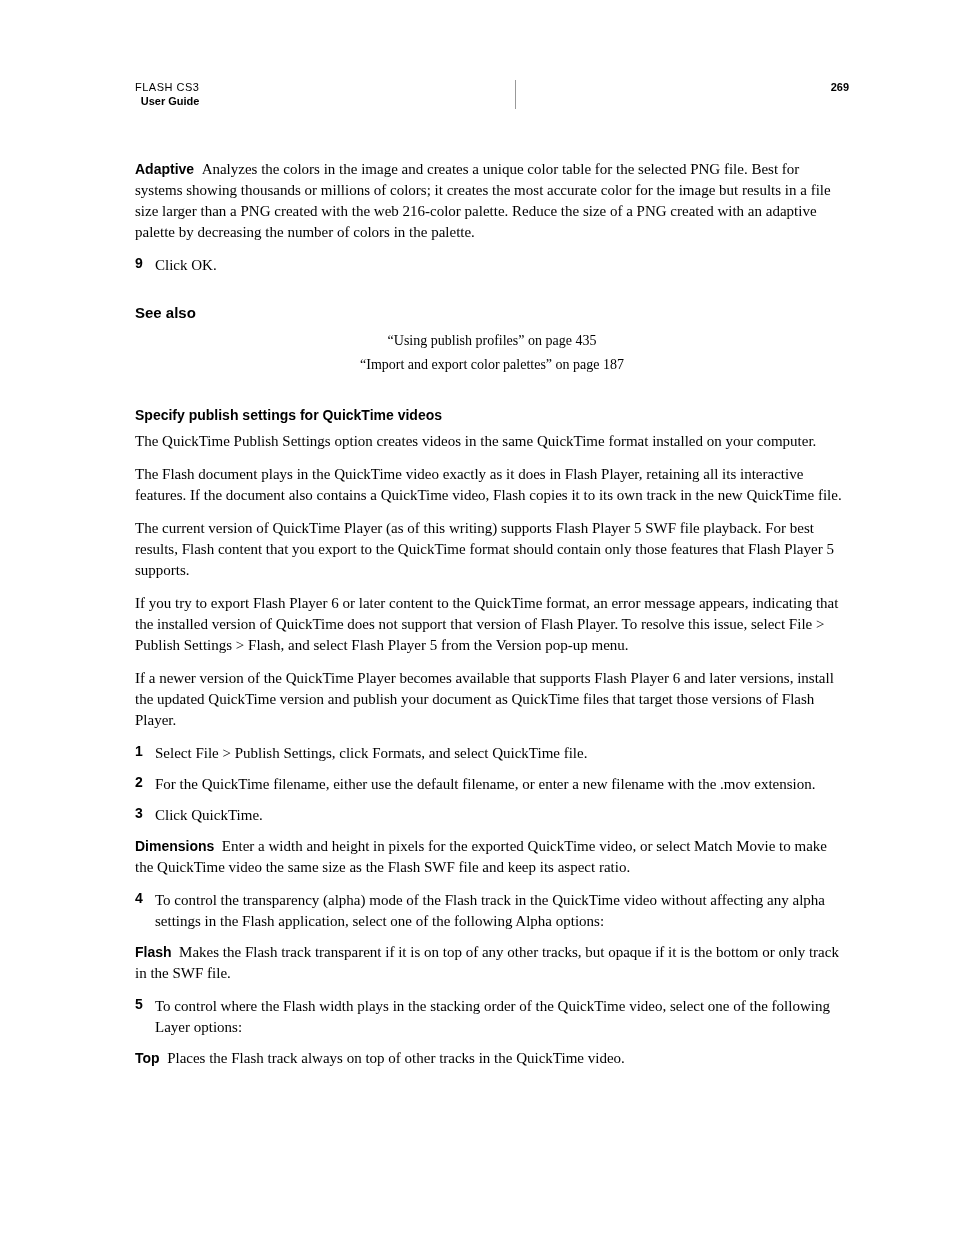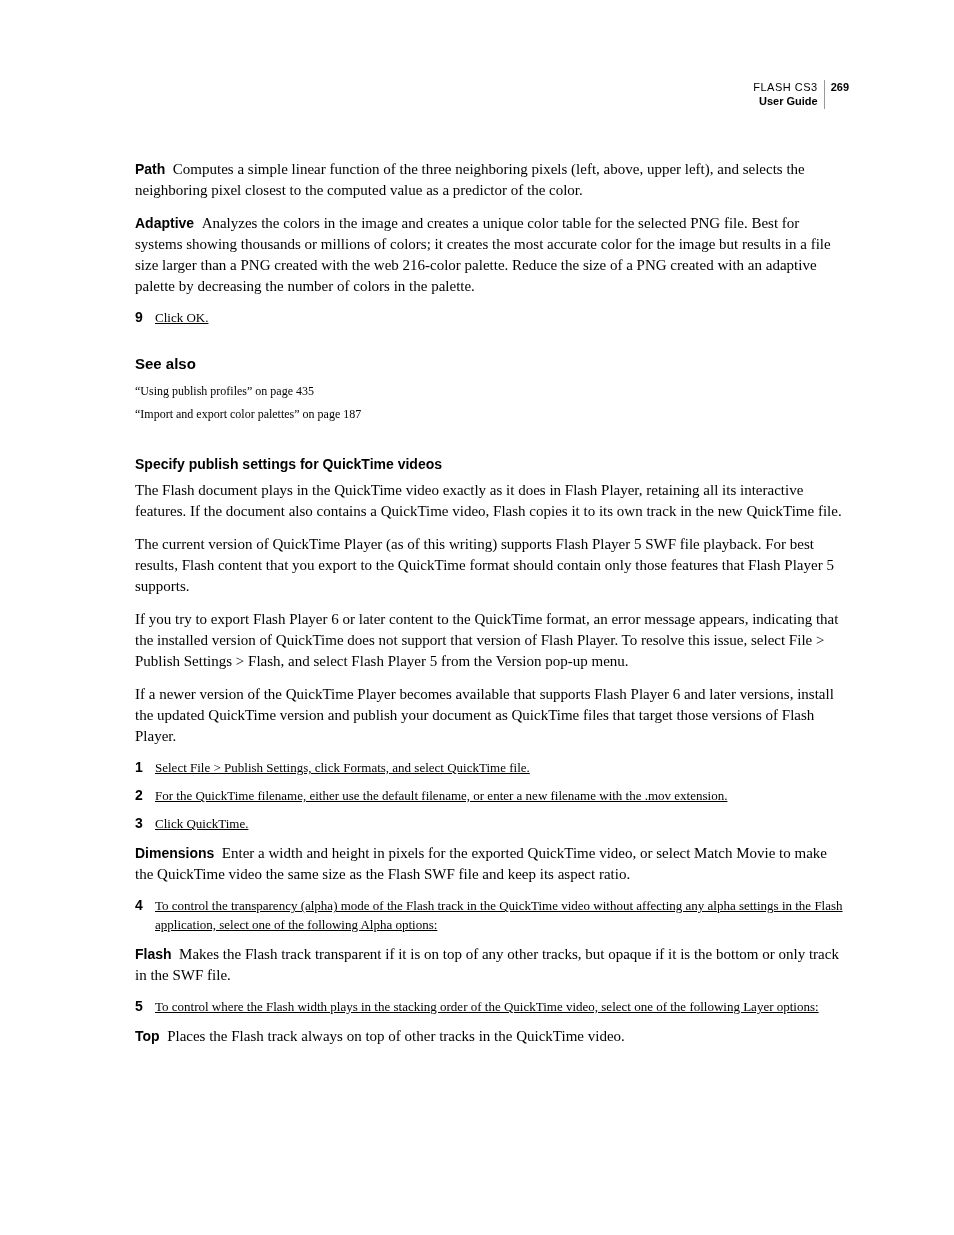--- a/index.html
+++ b/index.html
@@ -16,21 +16,21 @@
   }
   .header {
     text-align: right;
     font-family: "Myriad Pro", "Segoe UI", Arial, sans-serif;
     font-size: 11px;
     line-height: 1.3;
     margin-bottom: 50px;
   }
   .header-line {
     display: flex;
-    justify-content: flex-end;
+    justify-content: space-between;
     align-items: stretch;
   }
   .header-left {
     text-align: right;
     padding-right: 6px;
   }
   .header-divider {
     width: 1px;
     background: #999;
     align-self: stretch;
@@ -63,76 +63,74 @@
     margin: 0 0 10px 0;
   }
   .step-num {
     font-family: "Myriad Pro", "Segoe UI", Arial, sans-serif;
     font-weight: bold;
     font-size: 14px;
     width: 20px;
     flex-shrink: 0;
   }
   .step-text {
-    font-size: 13px;
+    font-size: 15px;
     line-height: 1.4;
-    text-decoration: underline;
   }
   h3.subhead {
     font-family: "Myriad Pro", "Segoe UI", Arial, sans-serif;
     font-weight: bold;
     font-size: 15px;
     margin: 28px 0 12px 0;
   }
   h2.section {
     font-family: "Myriad Pro", "Segoe UI", Arial, sans-serif;
     font-weight: bold;
     font-size: 14px;
     margin: 34px 0 8px 0;
   }
   .xref {
-    font-size: 12px;
+    font-size: 14px;
     margin: 8px 0 6px 0;
+    text-align: center;
   }
 </style>
 </head>
 <body>
 
 <div class="page">
 
   <div class="header">
     <div class="header-line">
       <div class="header-left">
         <div class="product-name">FLASH CS3</div>
         <div class="guide-name">User Guide</div>
       </div>
       <div class="header-divider"></div>
       <div class="header-right">269</div>
     </div>
   </div>
 
-  <p class="para">
-    <span class="term">Path</span>&nbsp;&nbsp;<span>Computes a simple linear function of the three neighboring pixels (left, above, upper left), and selects the neighboring pixel closest to the computed value as a predictor of the color.</span>
-  </p>
 
   <p class="para">
     <span class="term">Adaptive</span>&nbsp;&nbsp;<span>Analyzes the colors in the image and creates a unique color table for the selected PNG file. Best for systems showing thousands or millions of colors; it creates the most accurate color for the image but results in a file size larger than a PNG created with the web 216-color palette. Reduce the size of a PNG created with an adaptive palette by decreasing the number of colors in the palette.</span>
   </p>
 
   <div class="step-row">
     <div class="step-num">9</div>
     <div class="step-text">Click OK.</div>
   </div>
 
   <h3 class="subhead">See also</h3>
   <p class="xref">“Using publish profiles” on page 435</p>
   <p class="xref">“Import and export color palettes” on page 187</p>
 
   <h2 class="section">Specify publish settings for QuickTime videos</h2>
 
+  <p class="para">The QuickTime Publish Settings option creates videos in the same QuickTime format installed on your computer.</p>
   <p class="para">The Flash document plays in the QuickTime video exactly as it does in Flash Player, retaining all its interactive features. If the document also contains a QuickTime video, Flash copies it to its own track in the new QuickTime file.</p>
   <p class="para">The current version of QuickTime Player (as of this writing) supports Flash Player 5 SWF file playback. For best results, Flash content that you export to the QuickTime format should contain only those features that Flash Player 5 supports.</p>
   <p class="para">If you try to export Flash Player 6 or later content to the QuickTime format, an error message appears, indicating that the installed version of QuickTime does not support that version of Flash Player. To resolve this issue, select File &gt; Publish Settings &gt; Flash, and select Flash Player 5 from the Version pop-up menu.</p>
   <p class="para">If a newer version of the QuickTime Player becomes available that supports Flash Player 6 and later versions, install the updated QuickTime version and publish your document as QuickTime files that target those versions of Flash Player.</p>
 
   <div class="step-row">
     <div class="step-num">1</div>
     <div class="step-text">Select File &gt; Publish Settings, click Formats, and select QuickTime file.</div>
   </div>
   <div class="step-row">

